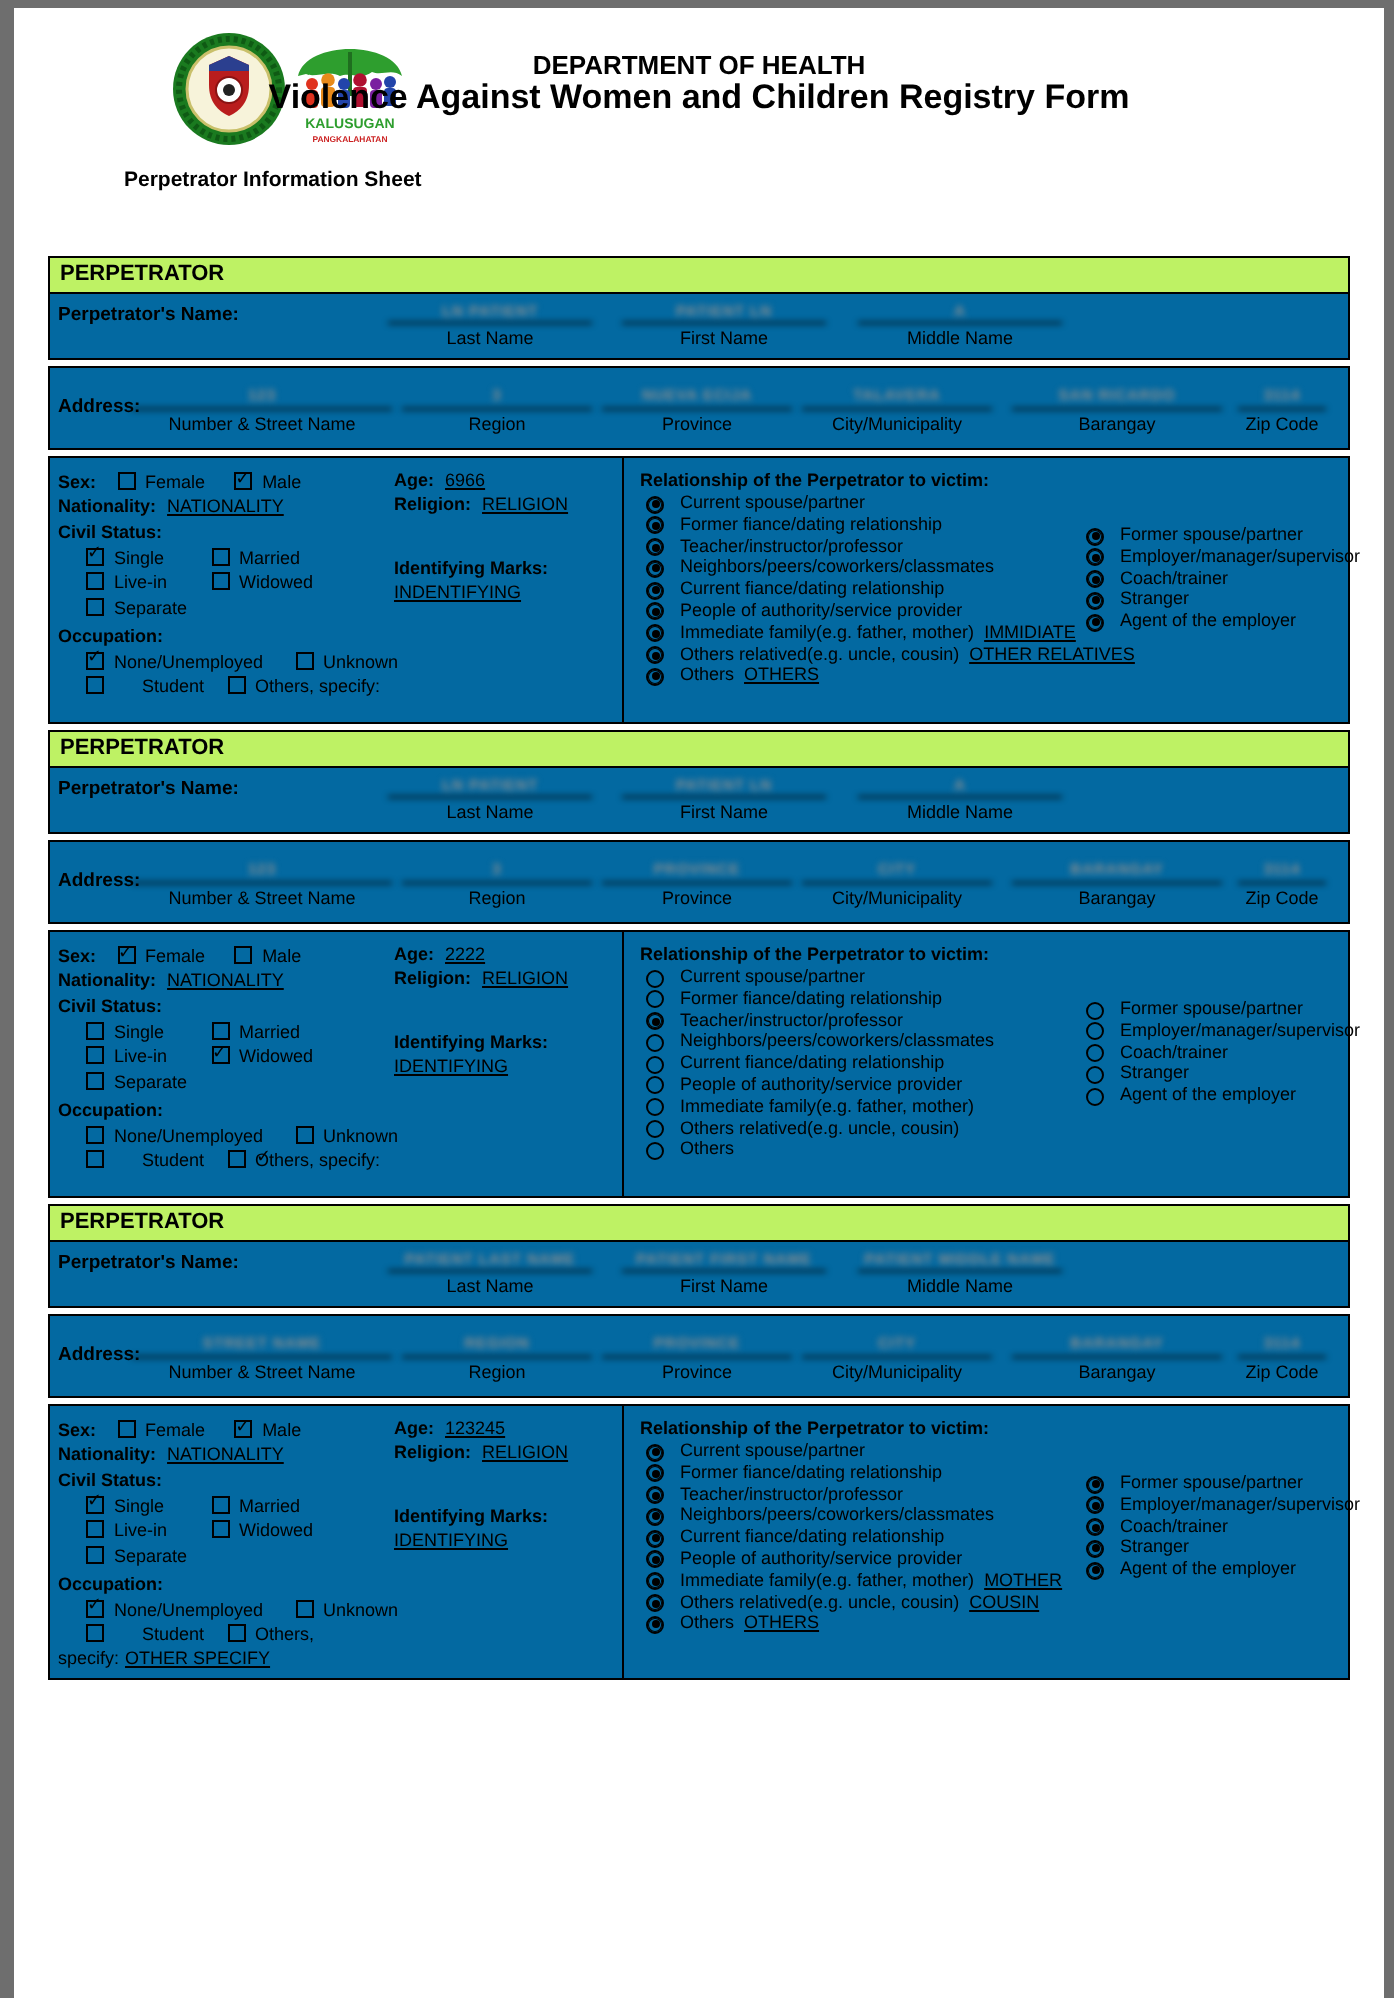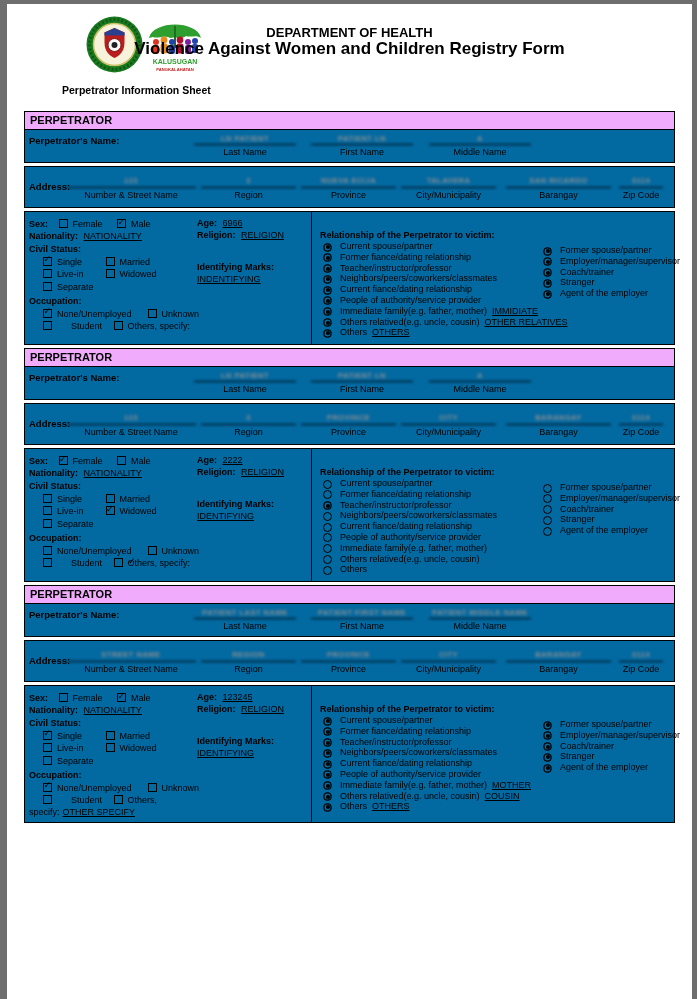--- a/index.html
+++ b/index.html
@@ -4,32 +4,32 @@
 <style>
   html,body{margin:0;padding:0;}
   body{
     width:697px;height:999px;position:relative;overflow:hidden;
     background:#6e6e6e;
     font-family:"Liberation Sans","DejaVu Sans",sans-serif;
     color:#000;
   }
   .page{position:absolute;left:7px;top:4px;width:685px;height:995px;background:#ffffff;}
   
-  .doc-header{position:relative;height:107px;border-radius:29px;}
+  .doc-header{position:relative;height:124px;border-radius:29px;}
   .logo{position:absolute;}
   .logo-doh{left:79px;top:12px;}
   .logo-kp{left:137px;top:8px;}
   .titles{position:absolute;left:0;right:0;top:21px;text-align:center;font-weight:bold;}
   .t1{font-size:13px;line-height:16px;}
   .t2{font-size:17px;line-height:16px;}
   .sheet-title{position:absolute;left:55px;top:80px;font-weight:bold;font-size:10.5px;}
   
   .form-area{margin:0 17px;}
   .section{margin-bottom:3px;}
-  .sec-bar{border:1px solid #000;background:#f0abfc;font-weight:bold;font-size:11px;
+  .sec-bar{border:1px solid #000;background:#bef264;font-weight:bold;font-size:11px;
            padding:2px 5px;height:13px;line-height:13px;}
   .box{border:1px solid #000;position:relative;background:#0369a1;}
   .name-box{height:32px;margin-top:-1px;}
   .addr-box{height:40px;margin-top:3px;}
   .blbl{position:absolute;font-weight:bold;font-size:9.5px;}
   .blbl.nm{left:4px;top:5px;}
   .blbl.ad{left:4px;top:14px;}
   .fgroup{position:absolute;top:3px;text-align:center;}
   .g-last{left:169px;width:102px;} .g-first{left:286px;width:102px;} .g-mid{left:404px;width:102px;}
   .fval{height:11px;border-bottom:1px solid #000;font-size:8px;line-height:11px;}
@@ -55,21 +55,21 @@
   .occ2{max-width:182px;text-indent:14px;white-space:normal;}
   .sexline b{margin-right:8px;}
   .cb{display:inline-block;width:7px;height:7px;border:1px solid #000;position:relative;
       top:1px;margin-right:5px;vertical-align:baseline;}
   .cb.checked::after{content:"\2713";position:absolute;left:-0.5px;top:-3.5px;font-size:9px;font-weight:bold;}
   .ml{margin-left:12px;}
   .ml2{margin-left:8px;}
   .uval{text-decoration:underline;margin-left:3px;}
   .agecol{position:absolute;left:172px;top:6px;width:108px;}
   .marks-hdr{margin-top:21px;}
-  .rel-title{font-weight:bold;font-size:9px;line-height:11px;margin-top:12px;}
+  .rel-title{font-weight:bold;font-size:9px;line-height:11px;}
   ul.rel{list-style:none;margin:0;padding:0;}
   .rel-left{margin-top:9px;width:214px;}
   .rel-right{position:absolute;left:228px;top:33px;}
   .rel li{position:relative;padding-left:20px;font-size:9px;line-height:10.8px;white-space:nowrap;}
   .radio{position:absolute;left:3px;top:1.5px;width:7px;height:7px;border:1px solid #000;border-radius:50%;}
   .radio.checked{box-shadow:inset 0 0 0 .5px #000;}
   .radio.checked::after{content:"";position:absolute;left:1.5px;top:1.5px;width:4px;height:4px;
                         background:#000;border-radius:50%;}
   .extra{margin-left:5px;text-decoration:underline;}
 </style>

